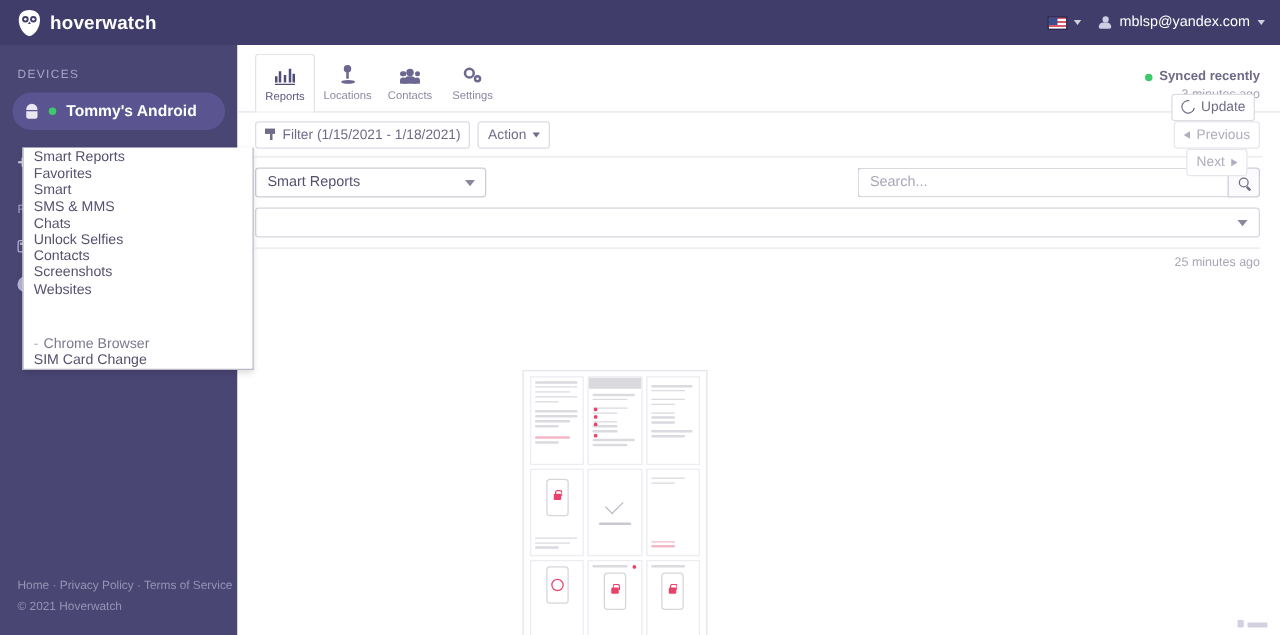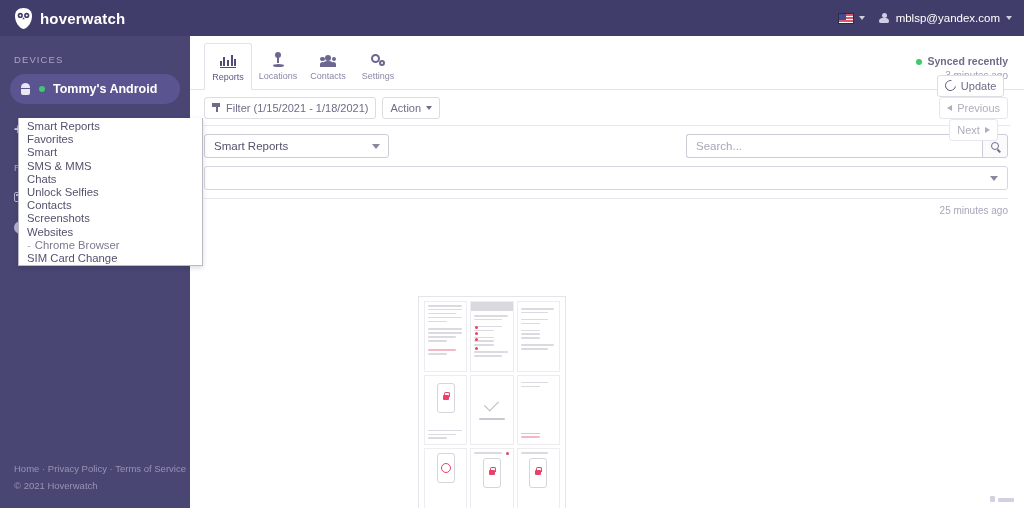--- a/index.html
+++ b/index.html
@@ -145,21 +145,21 @@
 
   .stamp{ text-align:right; font-size:10px; color:#a8a5b8; padding:6px 16px 0 0; }
 
   
   .dd{
     position:absolute; left:18px; top:118px; width:185px; background:#ffffff;
     border:1px solid #b9b9c6; border-top:none; box-shadow:0 2px 5px rgba(0,0,0,.14); z-index:40;
     padding:2px 0 0 0;
   }
   .dd-item{ height:13.2px; line-height:13.2px; font-size:11.3px; color:#54516e; padding:0 8px; cursor:pointer; white-space:nowrap;}
-  .dd-item.sub{ color:#7c798f; }
+  .dd-item.sub{ color:#7c798f;margin-top:30px; }
   .dd-item.sub .dash{ color:#b2b0bd; padding-right:4px; }
   .dd-item.selected{ background:#d3d3d3; color:#3f3d53; }
 
   
   .thumb{
     position:absolute; left:228px; top:260px; width:148px; height:248px;
     background:#ffffff; border:1px solid #e4e4ea;
     overflow:hidden;
   }
   .thumb .grid{ position:absolute; left:5px; top:4px; right:5px; bottom:24px; display:grid;

